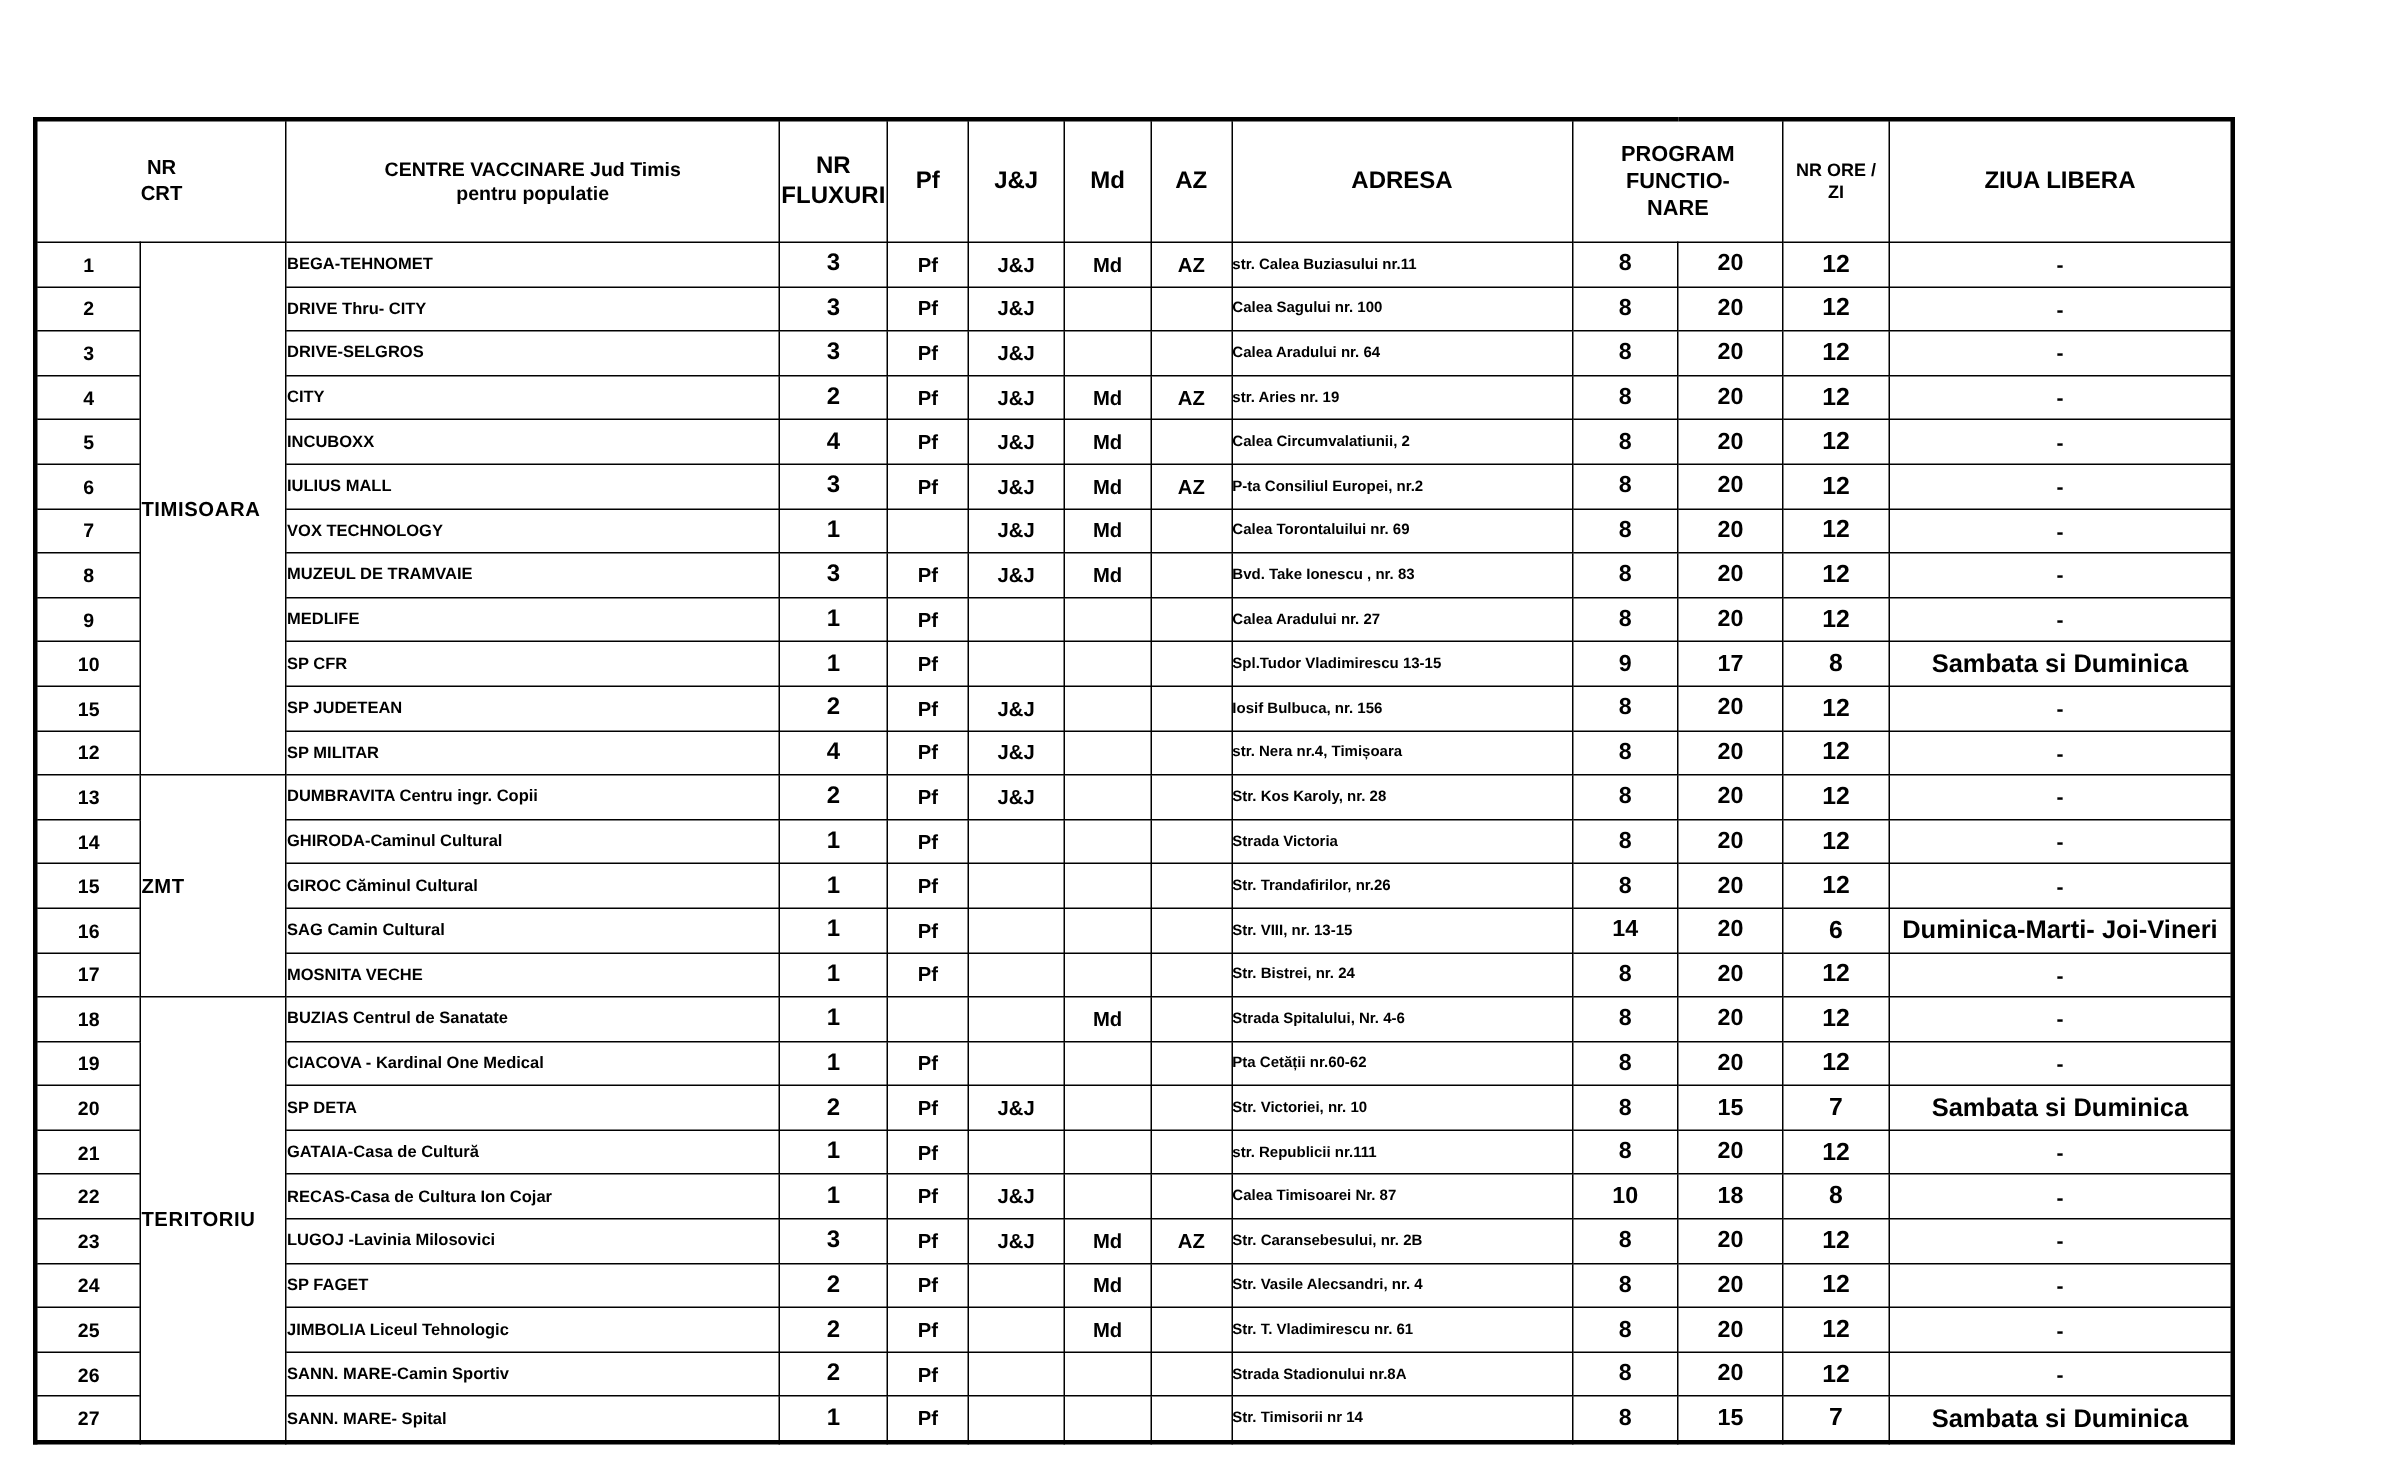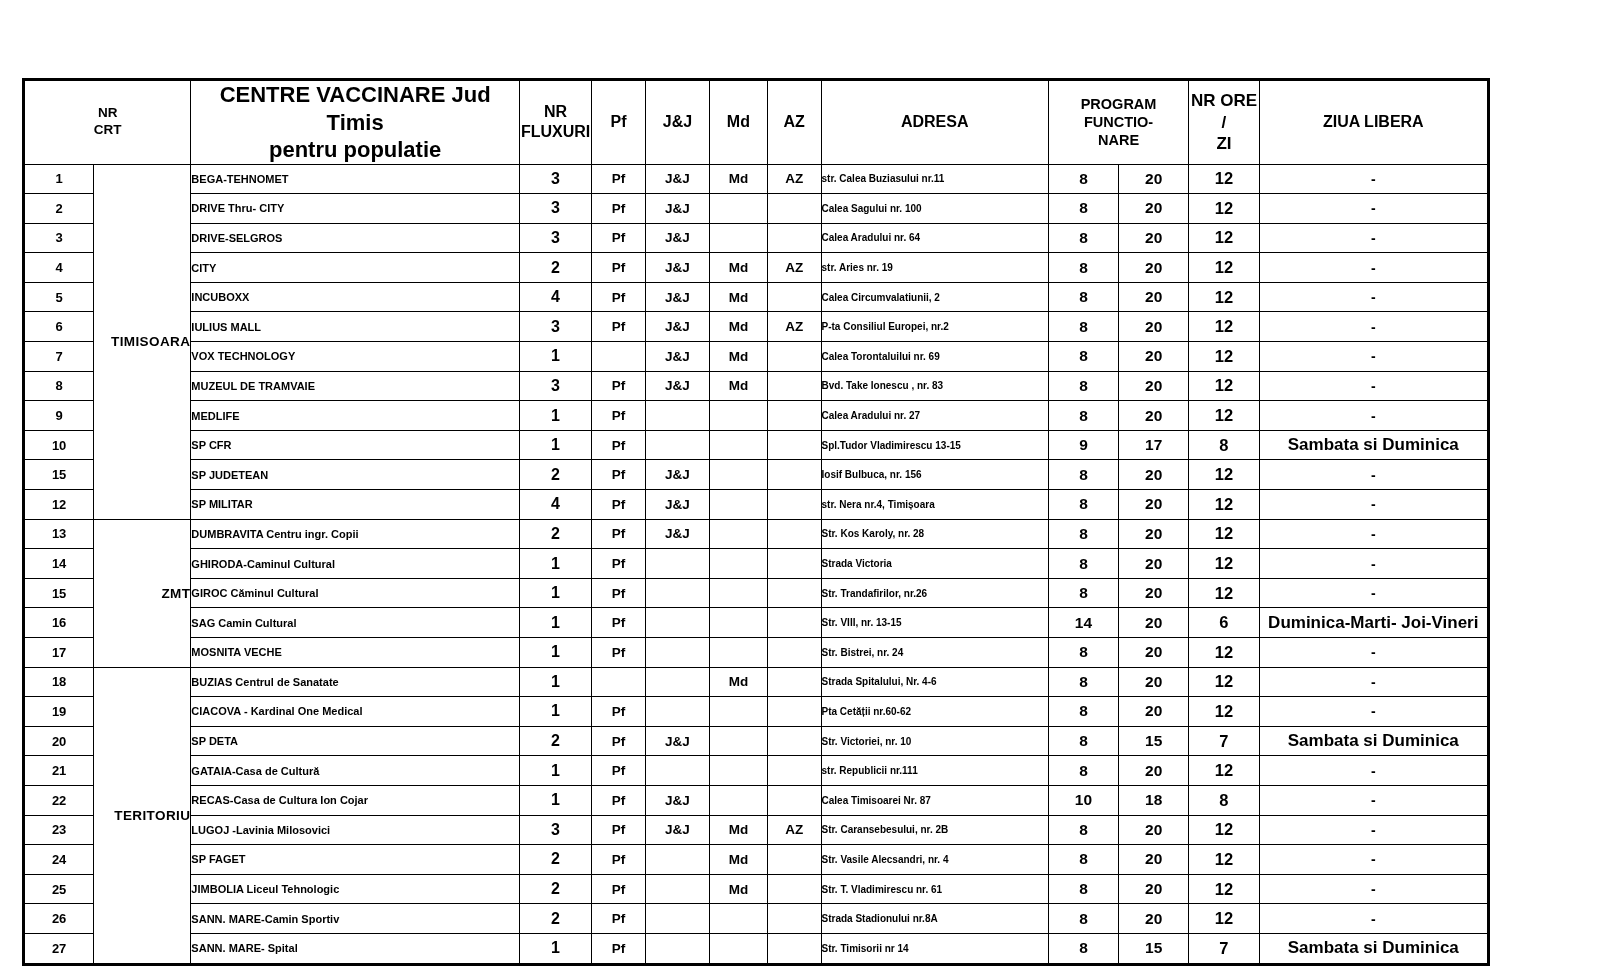--- a/index.html
+++ b/index.html
@@ -47,32 +47,32 @@
   col.c-ore    { width: 68px; }
   col.c-libera { width: 222px; }
 
   thead th {
     text-align: center;
     font-size: 16px;
     line-height: 1.25;
     height: 80px;
     padding: 2px 3px;
   }
-  thead th.hdr-name { font-size: 22px; }
+  thead th.hdr-name { font-size: 13px; }
   thead th.hdr-prog { font-size: 14.5px; }
   thead th.hdr-crt  { font-size: 13.5px; }
-  thead th.hdr-ore  { font-size: 17px; }
+  thead th.hdr-ore  { font-size: 12px; }
 
   td.crt {
     text-align: center;
     font-size: 13px;
     height: 28.6px;
   }
   td.zone {
-    text-align: right;
+    text-align: left;
     font-size: 13.5px;
     letter-spacing: 0.4px;
   }
   td.name {
     font-size: 11px;
     padding-left: 8px;
     white-space: nowrap;
   }
   td.num {
     text-align: center;

